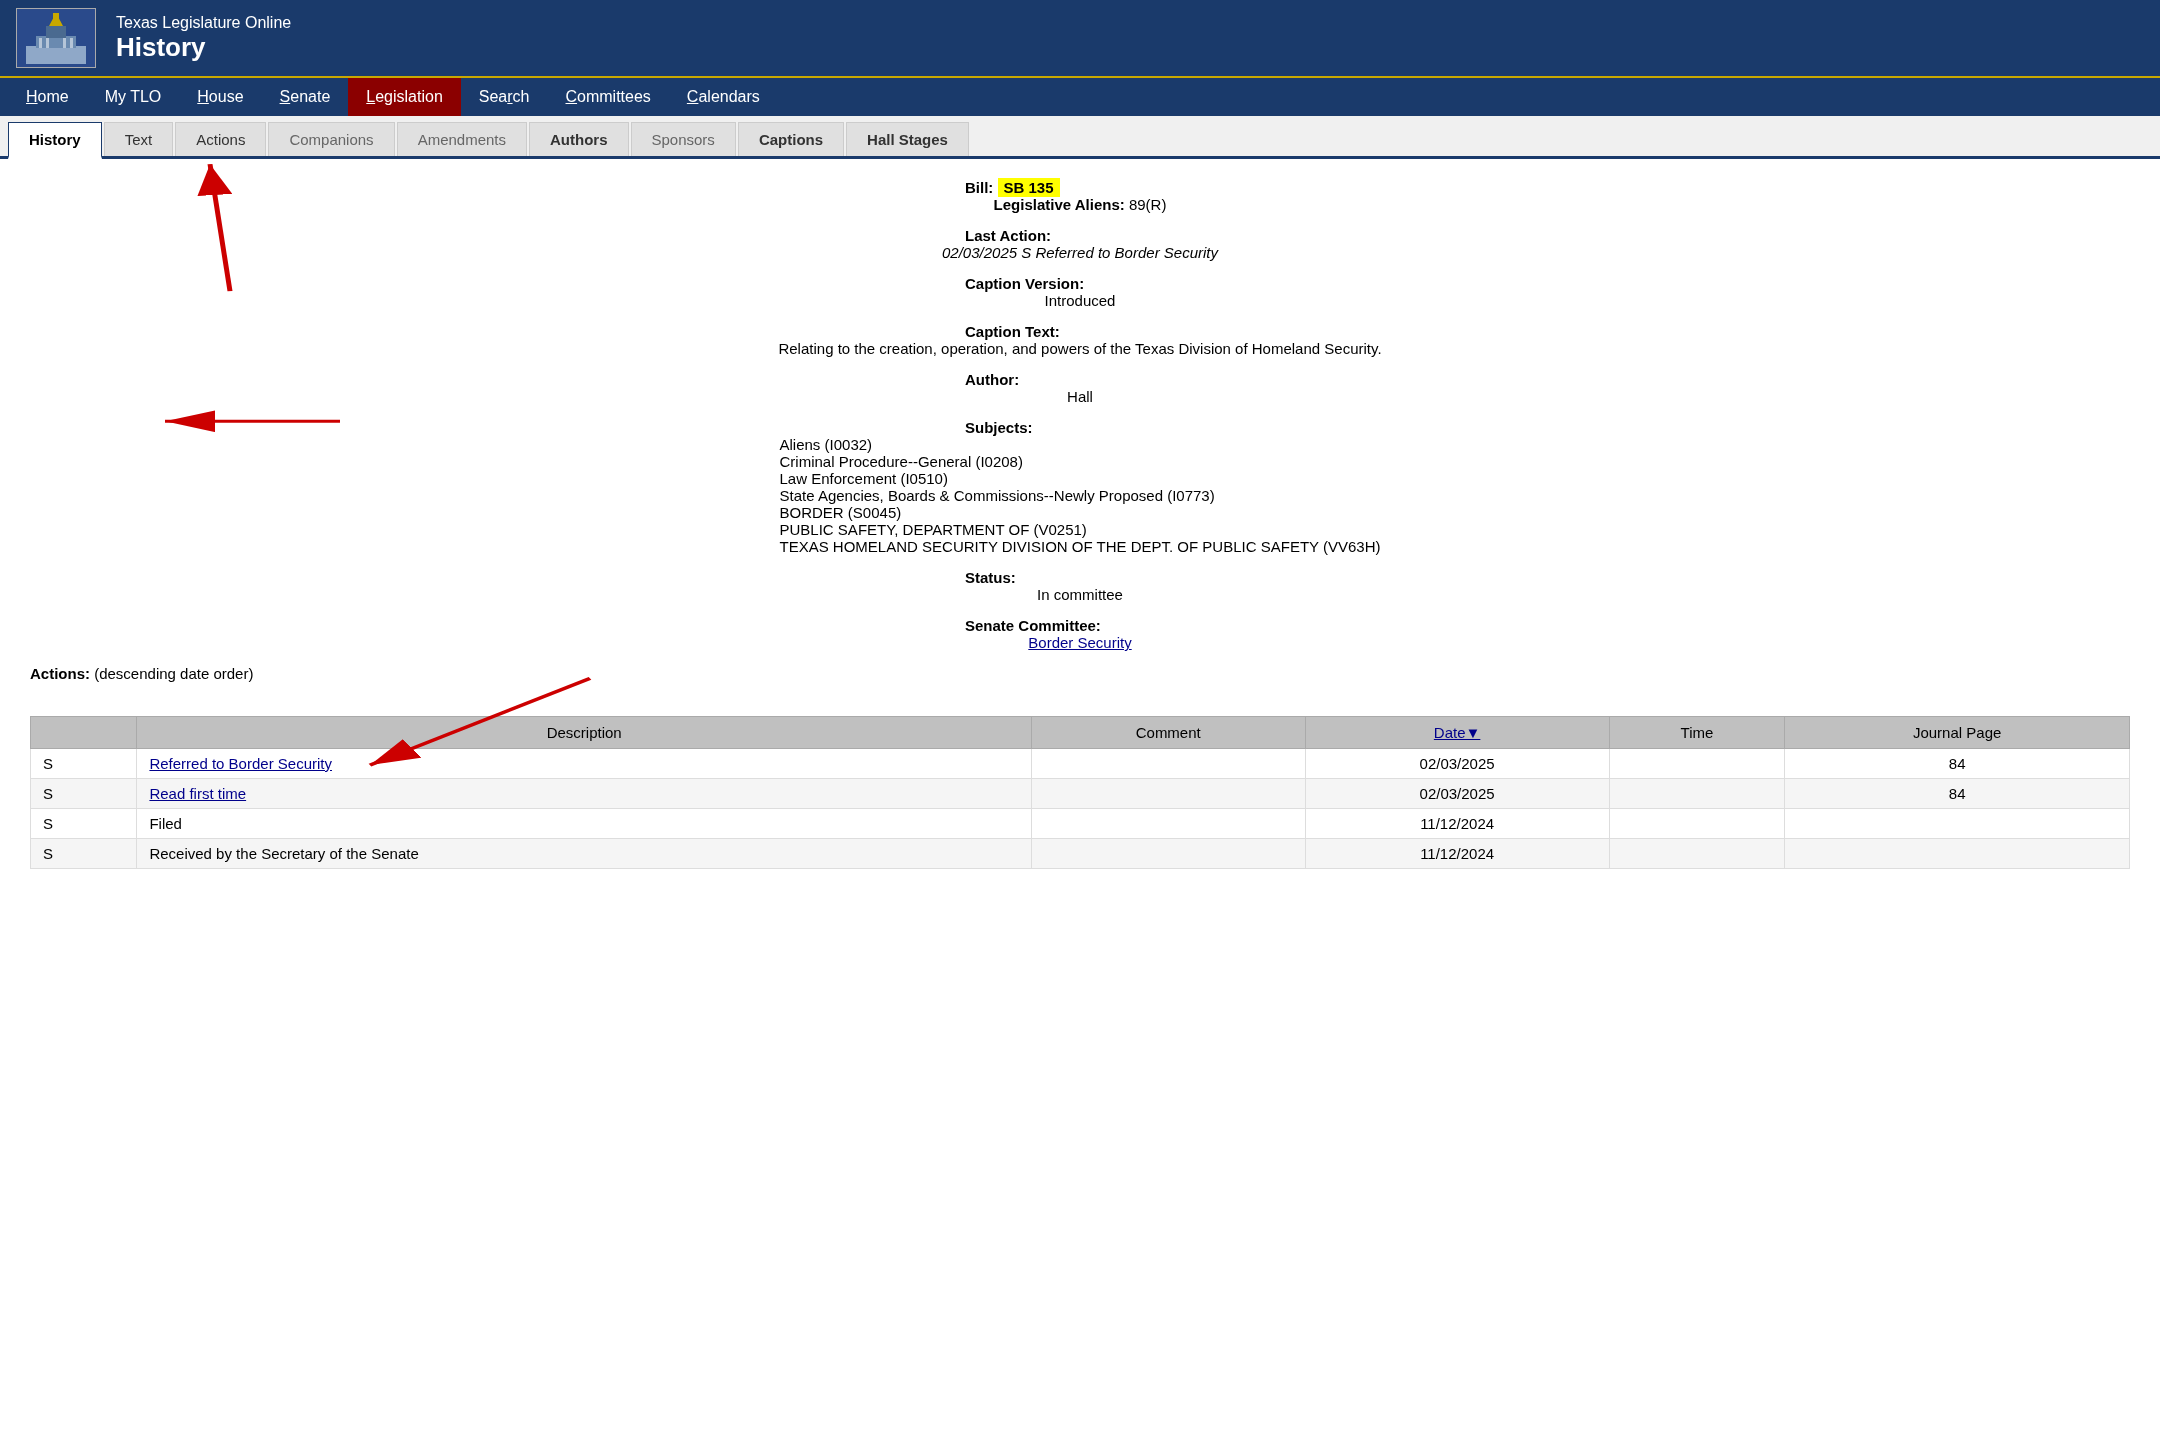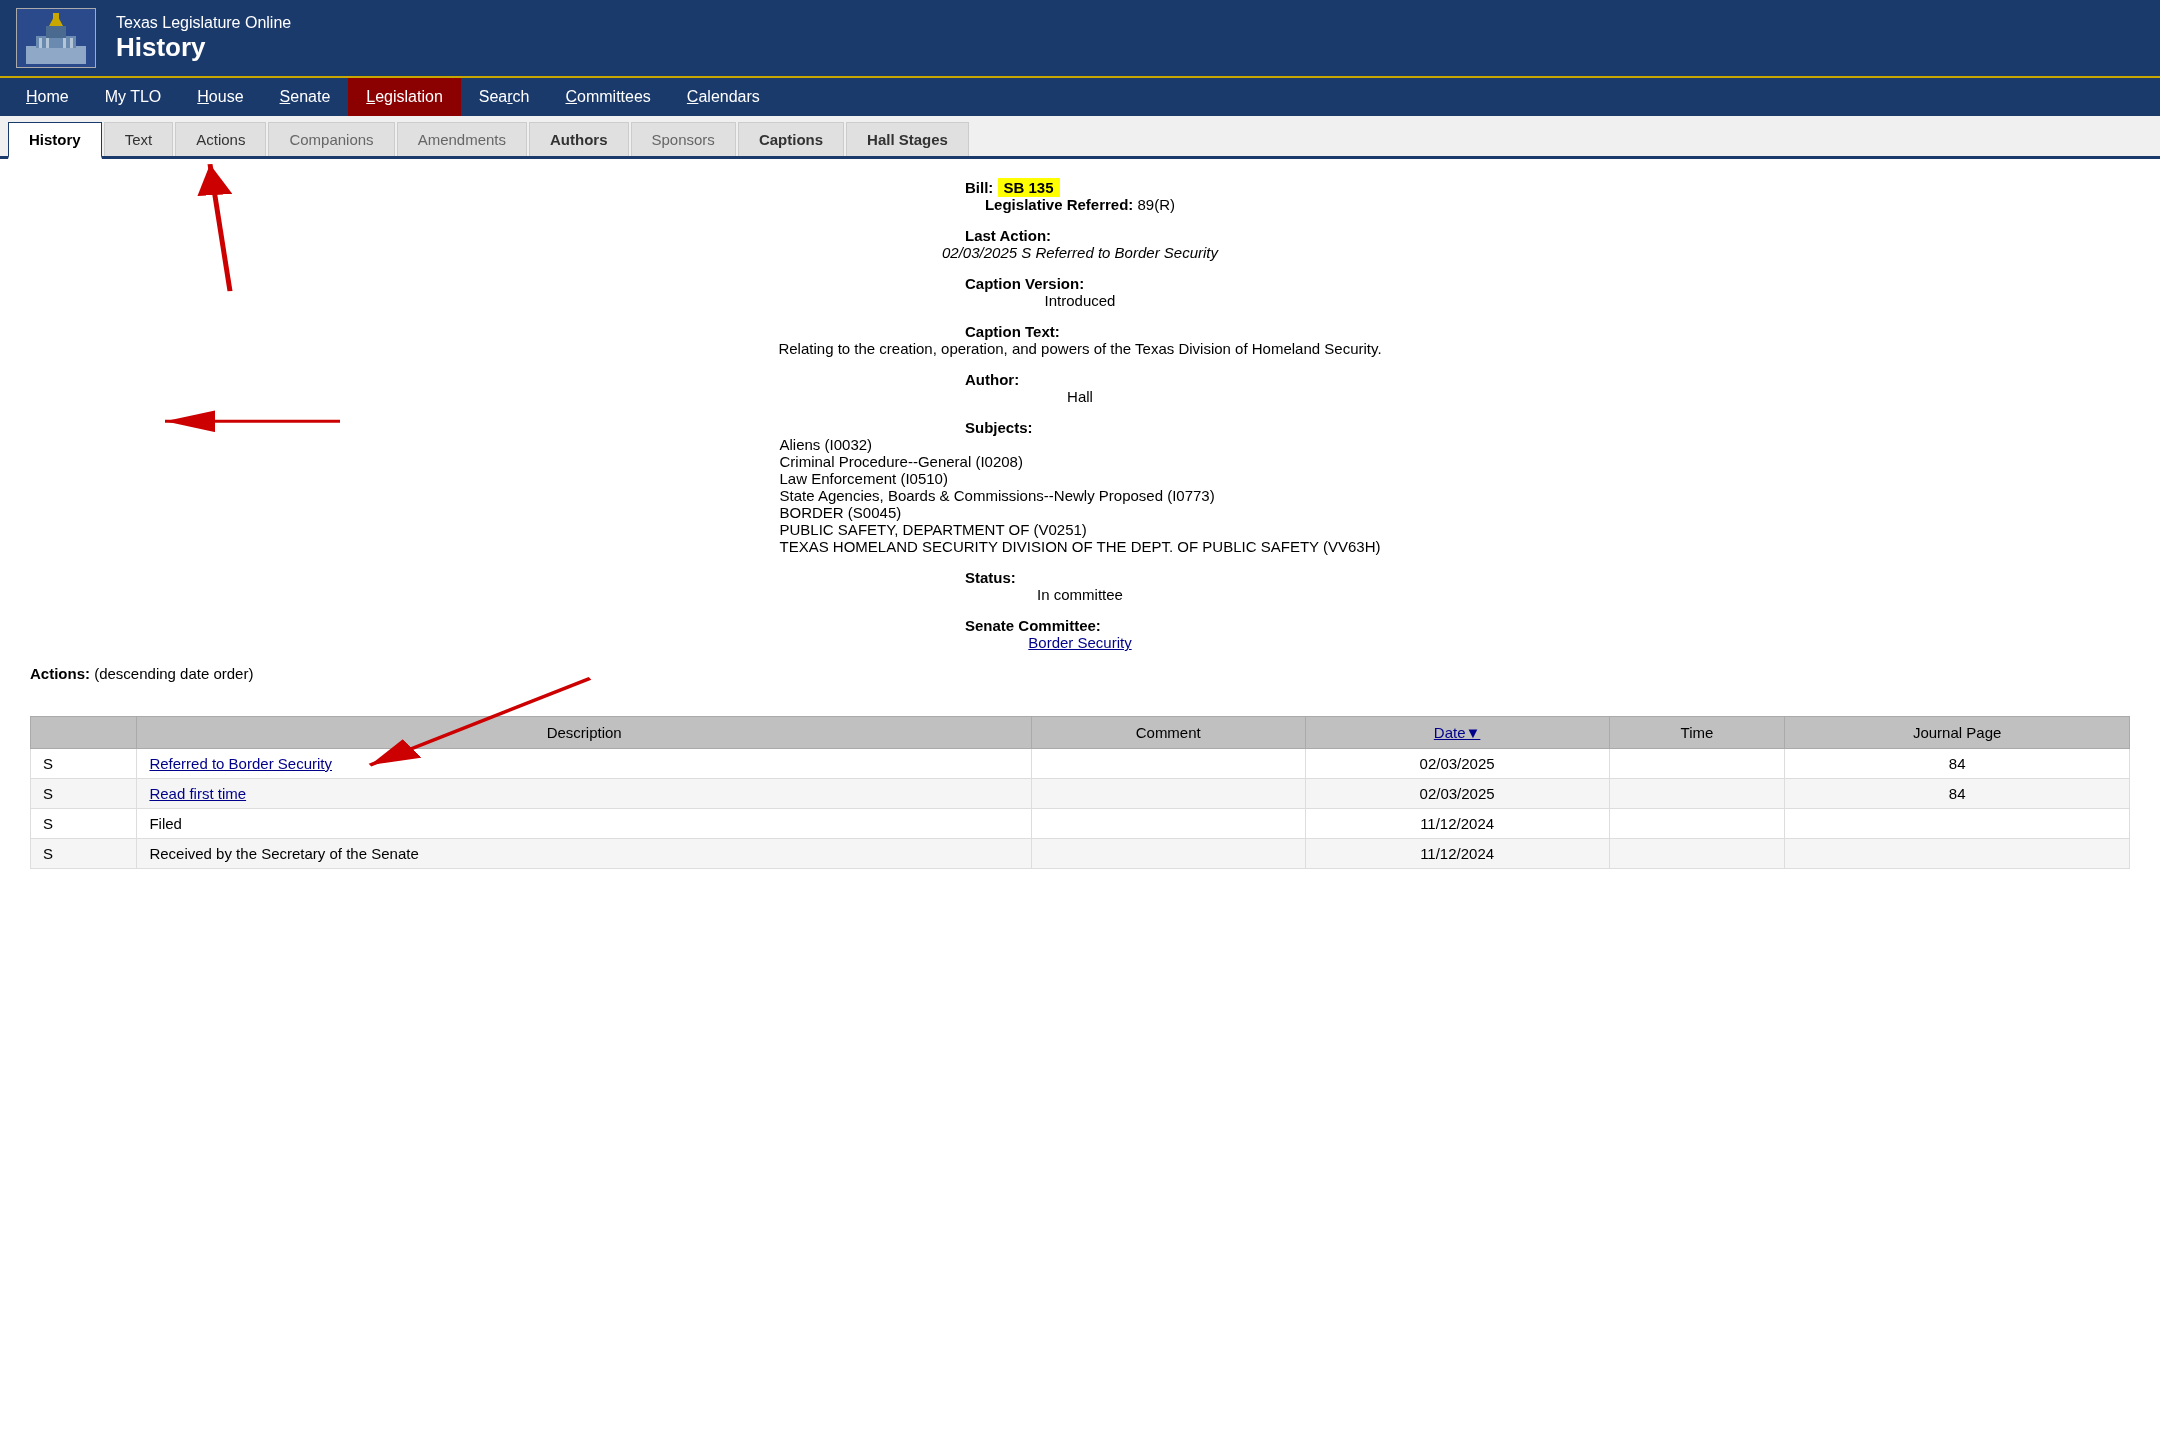--- a/index.html
+++ b/index.html
@@ -213,21 +213,21 @@
   </div>
 
   <div id="main">
 
     <div class="info-row">
       <div class="info-label">
         <span>Bill: </span>
         <span class="bill-highlight">SB 135</span>
       </div>
       <div class="info-value">
-        <span><strong>Legislative Referred:</strong></span>
+        <span><strong>Legislative Aliens:</strong></span>
         <span>89(R)</span>
       </div>
     </div>
 
     <div class="info-row">
       <div class="info-label">Last Action:</div>
       <div class="info-value italic-value">02/03/2025 S Referred to Border Security</div>
     </div>
 
     <div class="info-row">

